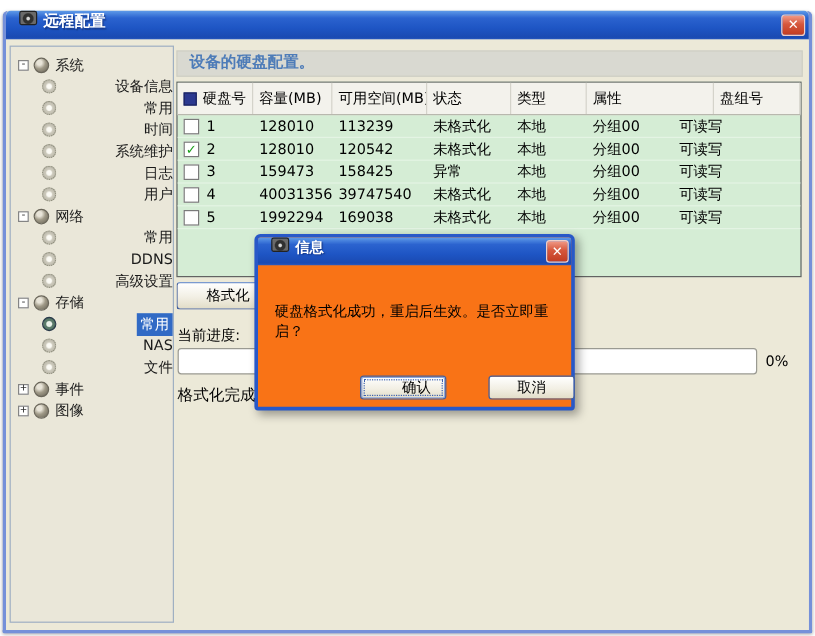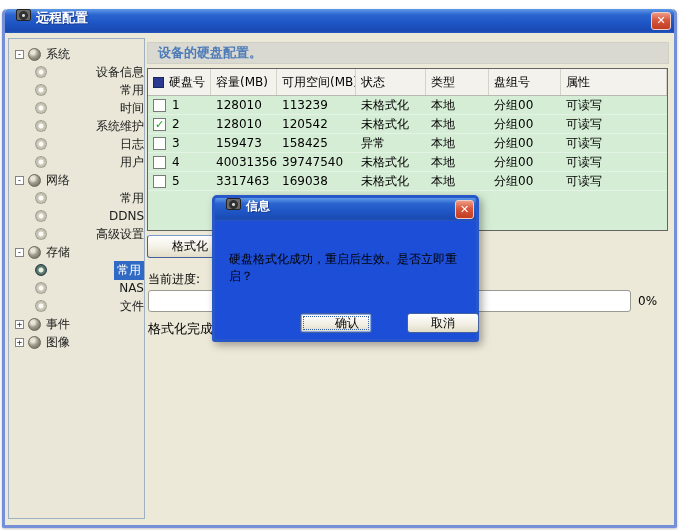--- a/index.html
+++ b/index.html
@@ -71,21 +71,21 @@
   .progress-label { position:absolute; left:143px; top:238px; font-size:12px; color:#000; }
   .progress-bar { position:absolute; left:143px; top:257px; width:483px; height:22px;
                   background:#ffffff; border:1px solid #9a9a92; border-radius:3px; }
   .progress-fill { height:100%; width:0%; background:#3a6ea5; }
   .progress-pct { position:absolute; left:633px; top:261px; font-size:12px; color:#000; }
   .done-label { position:absolute; left:143px; top:287px; font-size:13px; color:#000; }
   .watermark { position:absolute; left:242px; top:432px; font-size:18px; color:#111; letter-spacing:1px; }
 
   
   .dialog { position:absolute; left:207px; top:162px; width:267px; height:147px;
-            border:3px solid #2858c8; border-radius:5px 5px 3px 3px; background:#1d4ed8;
+            border:3px solid #2858c8; border-radius:5px 5px 3px 3px; background:#f97316;
             box-shadow:3px 3px 8px rgba(0,0,0,.35); z-index:10; }
   .dialog .titlebar { height:23px; border-radius:2px 2px 0 0; }
   .dialog .title-text { font-size:12px; }
   .dialog .close-btn { top:2px; right:2px; width:19px; height:19px; line-height:17px; }
   .dlg-msg { position:absolute; left:14px; top:53px; width:238px; font-size:12px; color:#000; }
   .dlg-btn { position:absolute; width:72px; height:20px; line-height:18px; top:115px; }
   .dlg-confirm { left:85px; outline:1px dotted #3a60b0; outline-offset:-4px;
                  box-shadow:0 0 0 1px #8aa8e0 inset;padding-left:22px; }
   .dlg-cancel { left:167px;margin-left:25px; }
 </style>
@@ -190,25 +190,25 @@
           </div>
           <div class="tcell c2">
             <span>可用空间(MB)</span>
           </div>
           <div class="tcell c3">
             <span>状态</span>
           </div>
           <div class="tcell c4">
             <span>类型</span>
           </div>
+          <div class="tcell c6">
+            <span>属性</span>
+          </div>
           <div class="tcell c5">
             <span>盘组号</span>
-          </div>
-          <div class="tcell c6">
-            <span>属性</span>
           </div>
         </div>
       <div>
           <div class="trow">
             <div class="tcell c0">
               <span class="cbx"></span>
               <span>1</span>
             </div>
             <div class="tcell c1">128010</div>
             <div class="tcell c2">113239</div>
@@ -251,21 +251,21 @@
             <div class="tcell c3">未格式化</div>
             <div class="tcell c4">本地</div>
             <div class="tcell c5">分组00</div>
             <div class="tcell c6">可读写</div>
           </div>
           <div class="trow">
             <div class="tcell c0">
               <span class="cbx"></span>
               <span>5</span>
             </div>
-            <div class="tcell c1">3317463</div>
+            <div class="tcell c1">1992294</div>
             <div class="tcell c2">169038</div>
             <div class="tcell c3">未格式化</div>
             <div class="tcell c4">本地</div>
             <div class="tcell c5">分组00</div>
             <div class="tcell c6">可读写</div>
           </div>
         </div>
     </div>
 
     <button class="xp-btn format-btn">格式化</button>

